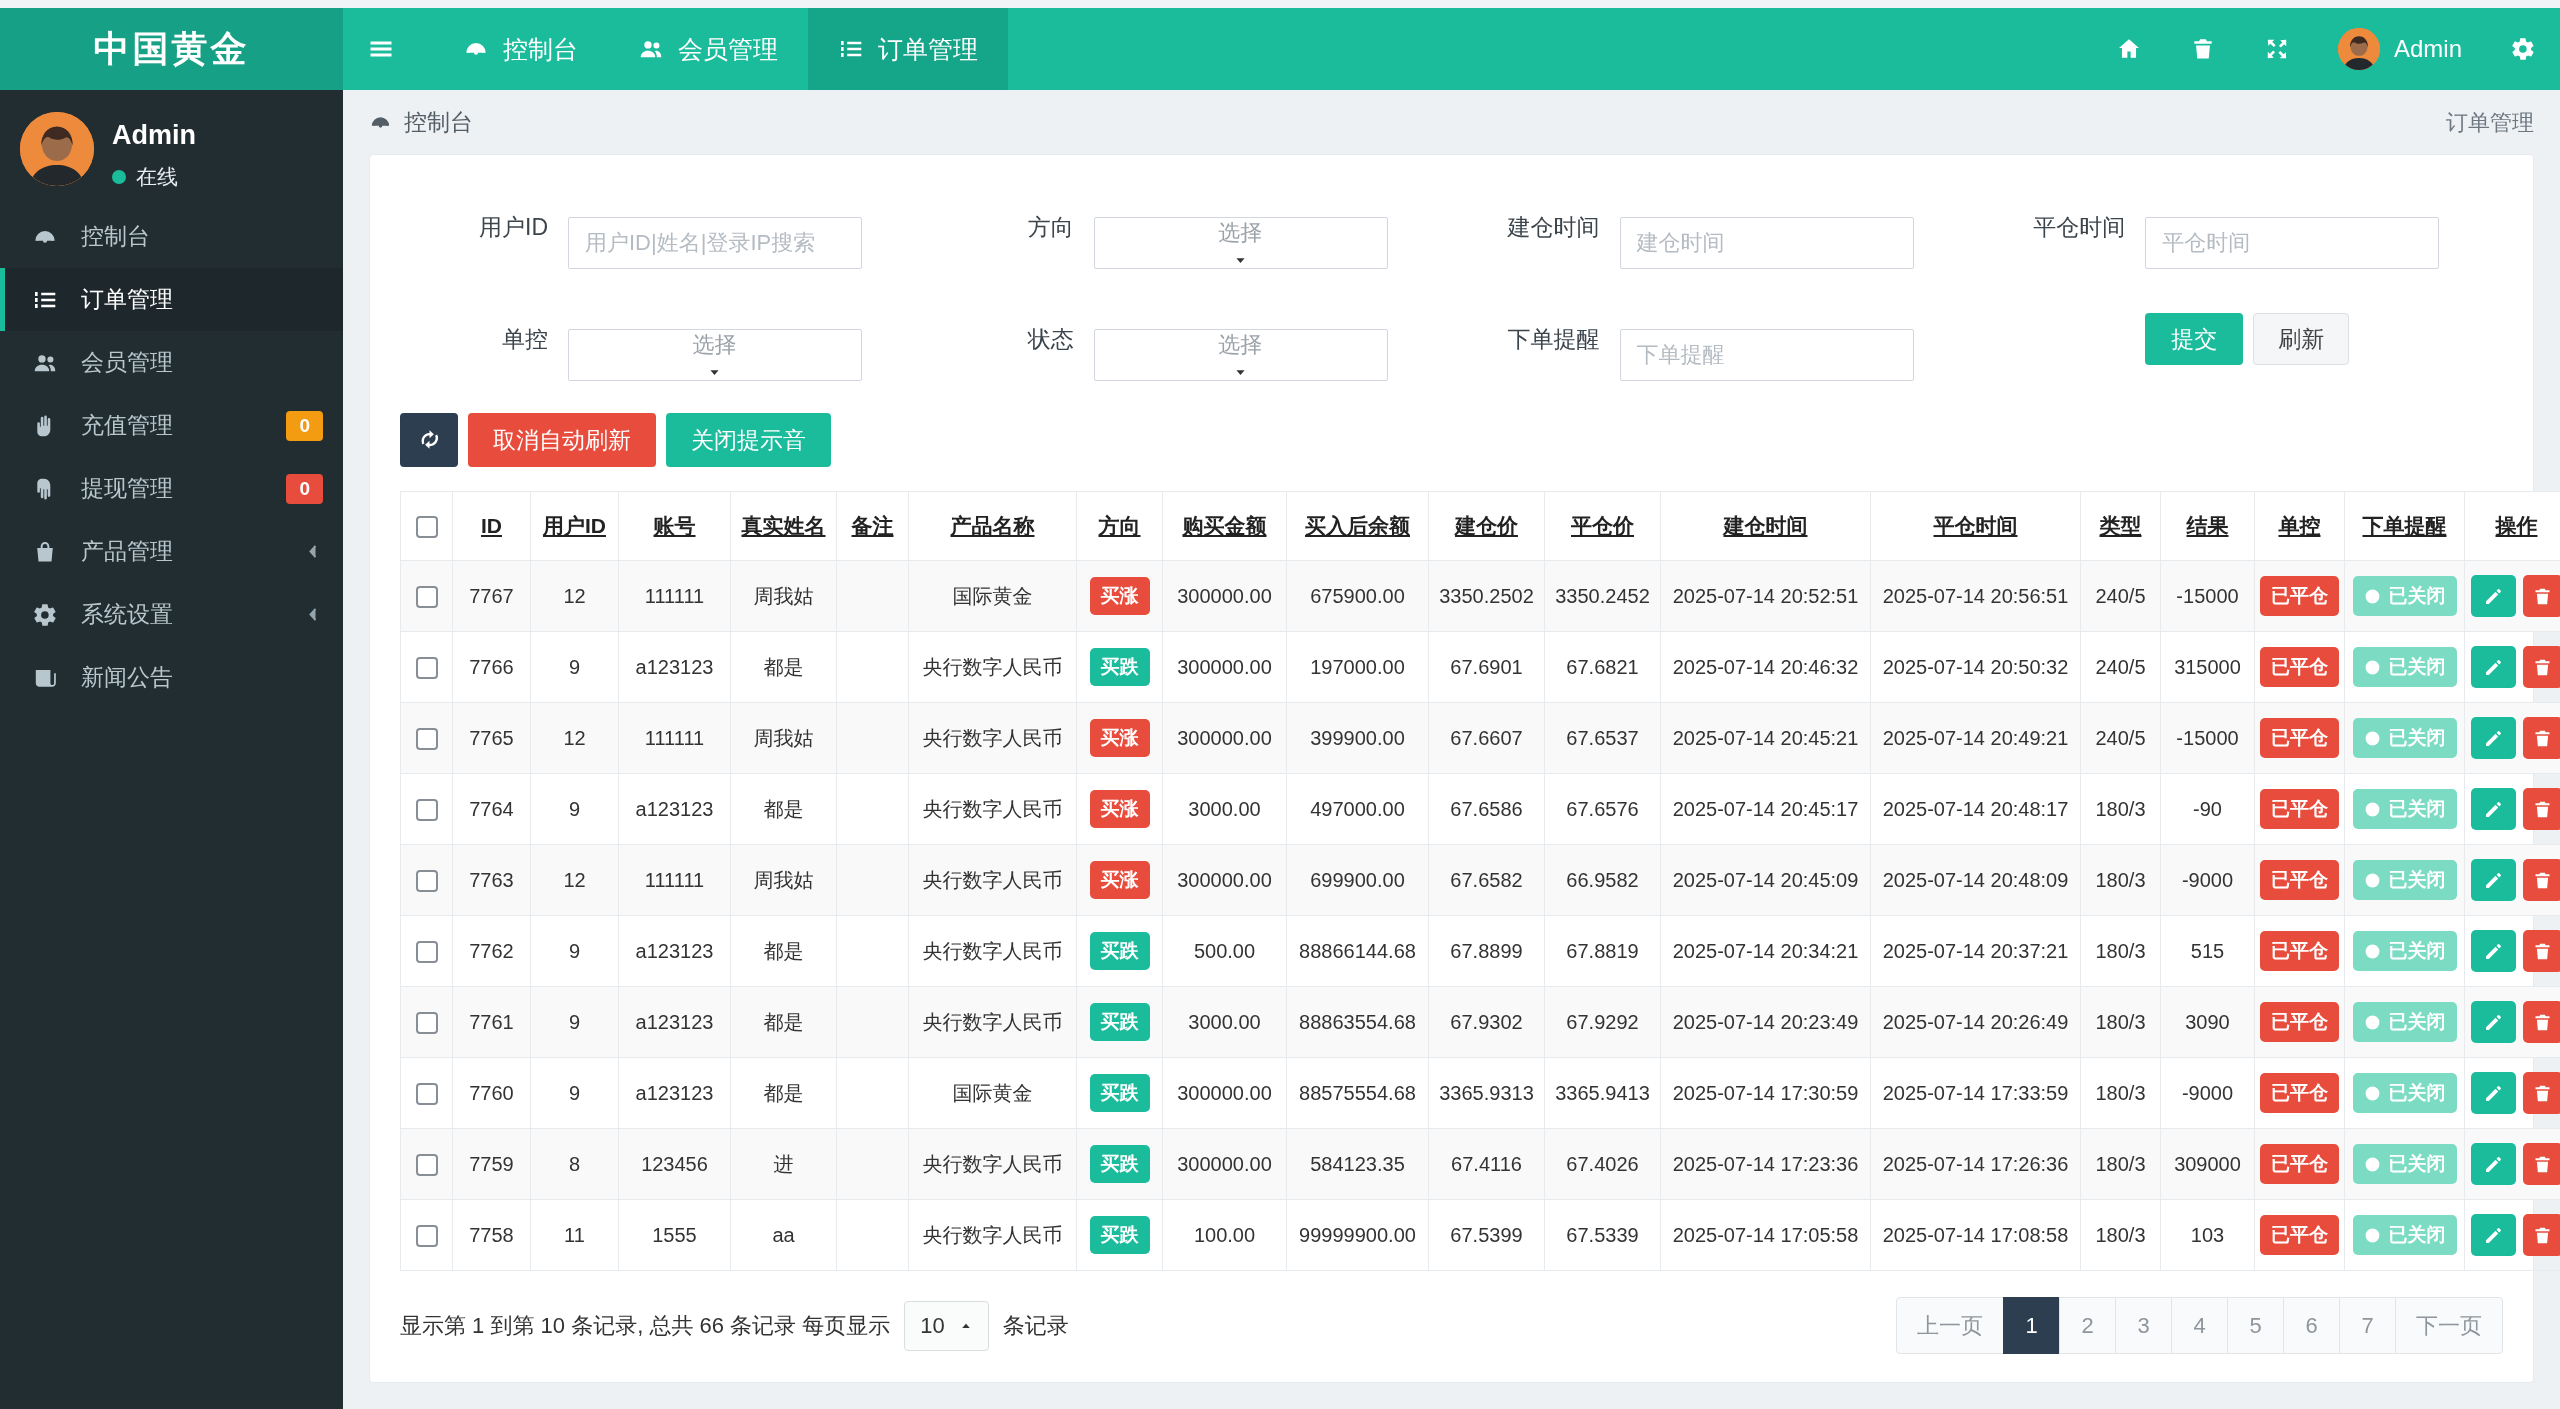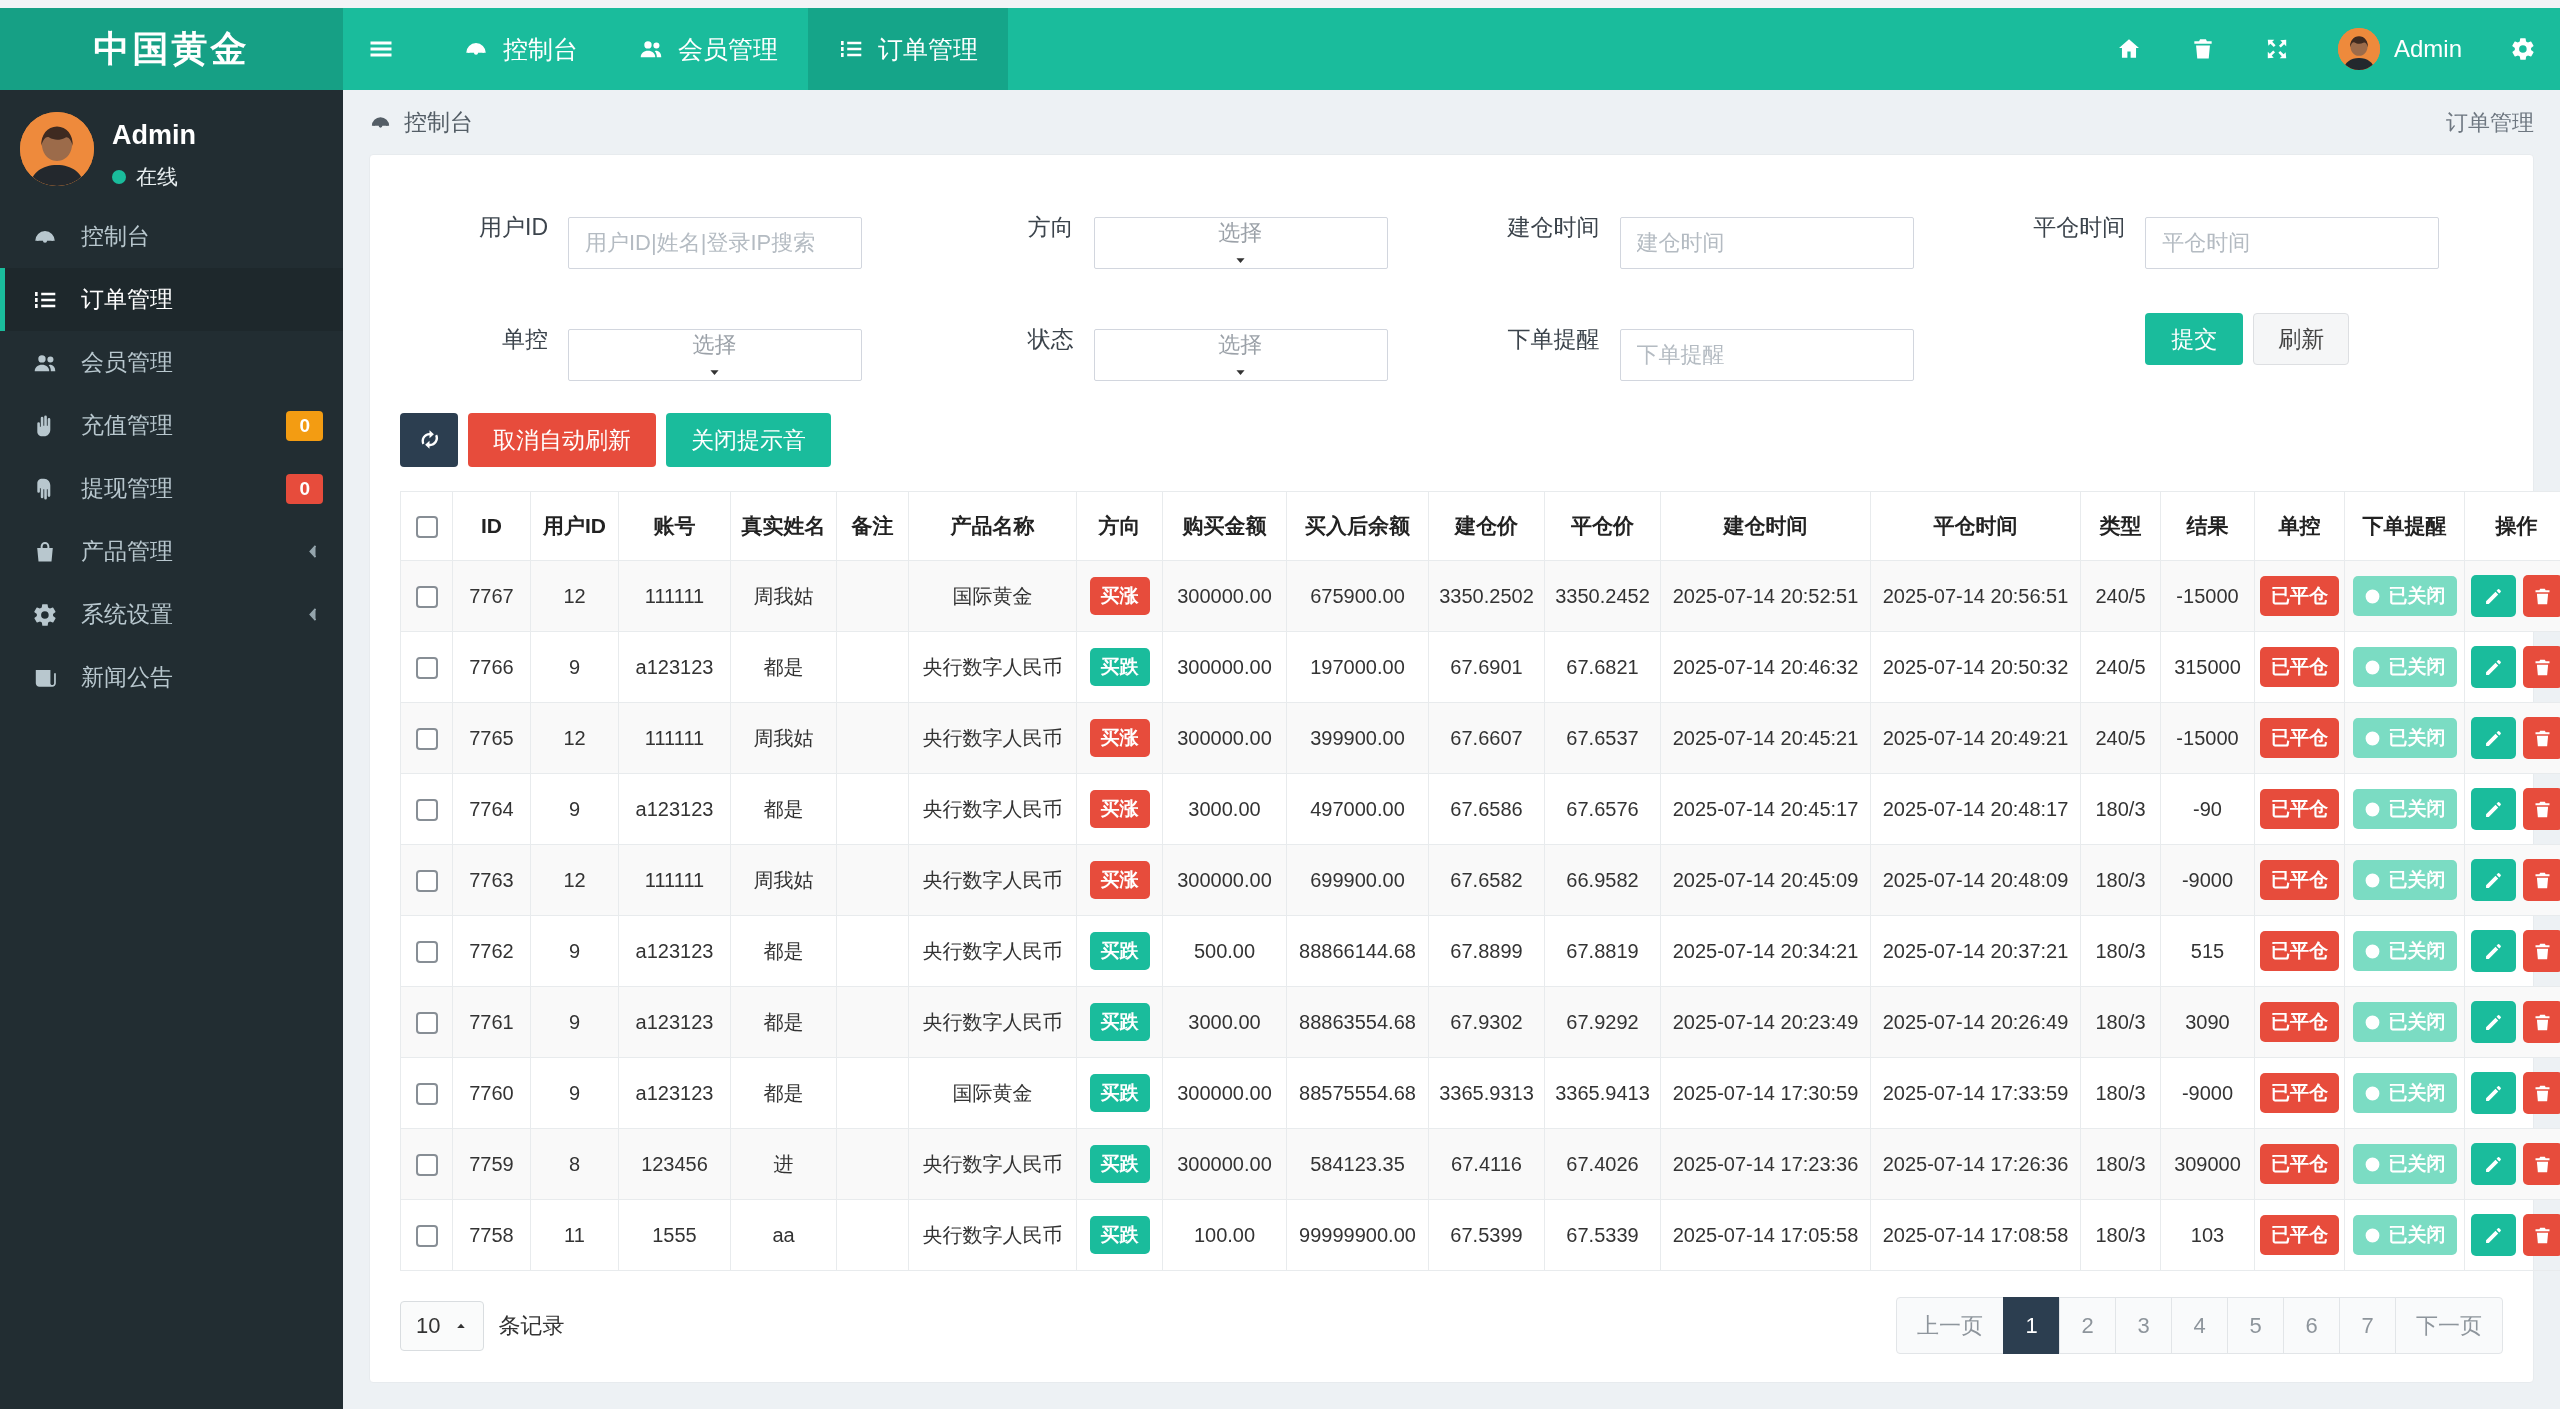--- a/index.html
+++ b/index.html
@@ -75,21 +75,21 @@
 
   
   .toolbar { margin-top:32px; display:flex; gap:10px; }
   .btn-navy { width:58px; height:54px; background:#2C3E50; color:#fff; font-size:25px; display:flex; align-items:center; justify-content:center; }
   .btn-red { background:#E74C3C; color:#fff; height:54px; padding:0 25px; }
   .btn-teal { background:#1ABC9C; color:#fff; height:54px; padding:0 25px; }
 
   
   table.grid { width:100%; border-collapse:collapse; margin-top:24px; table-layout:fixed; }
   .grid th, .grid td { border:1px solid #E8EBED; text-align:center; overflow:hidden; }
-  .grid th { font-size:21px; font-weight:bold; color:#222; padding:20px 4px; background:#fff; }
+  .grid th { font-size:21px; font-weight:bold; color:#222; padding:20px 4px; background:#fff;text-decoration:underline; }
   .grid td { font-size:20px; color:#333; padding:14px 4px; }
   .grid tbody tr:nth-child(odd) { background:#F9F9F9; }
   .checkbox { display:inline-block; width:22px; height:22px; border:2px solid #878E95; border-radius:4px; background:#fff; cursor:pointer; vertical-align:middle; }
   .badge-dir { display:inline-block; padding:6px 11px; border-radius:5px; color:#fff; font-size:19px; font-weight:bold; }
   .badge-ctl { display:inline-block; background:#E74C3C; color:#fff; padding:7px 11px; border-radius:5px; font-size:19px; font-weight:bold; }
   .badge-ntf { display:inline-flex; align-items:center; gap:8px; background:#7BDCC3; color:#fff; padding:7px 11px; border-radius:5px; font-size:19px; font-weight:bold; }
   .ntf-ring { font-size:17px; }
   .act-btn { display:inline-flex; align-items:center; justify-content:center; width:45px; height:42px; border:none; border-radius:5px; color:#fff; font-size:21px; cursor:pointer; vertical-align:middle; }
   .act-edit { background:#1ABC9C; }
   .act-del  { background:#E74C3C; width:40px; margin-left:7px; }
@@ -802,20 +802,21 @@
                       <path d="M9.3 3h5.4l.9 1.8H20v2.3H4V4.8h4.4zM5.6 8.8h12.8l-1.1 12H6.7z"></path>
                     </svg>
                   </span>
                 </button></td>
             </tr>
           </tbody>
       </table>
 
       <div class="table-footer">
         <div class="summary">
+          <span>显示第 1 到第 10 条记录, 总共 66 条记录 每页显示</span>
           <span class="pagesize">
             <span>10</span>
             <span class="caret">
                 <svg viewBox="0 0 24 24">
                   <path d="M5.5 15.5h13L12 8z"></path>
                 </svg>
               </span>
           </span>
           <span>条记录</span>
         </div>

